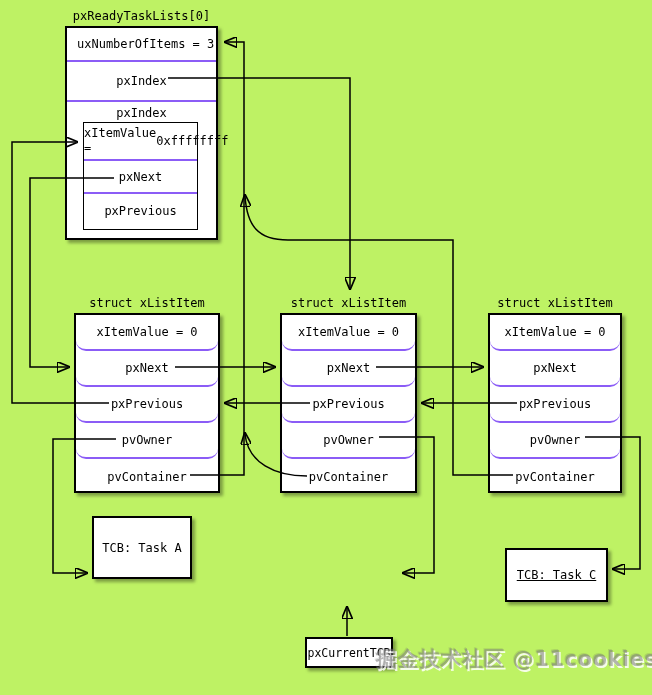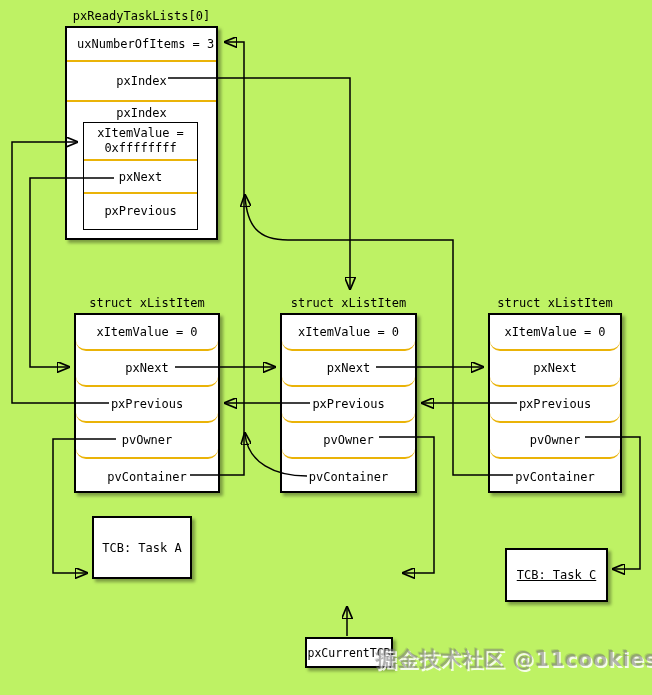--- a/index.html
+++ b/index.html
@@ -6,34 +6,34 @@
   #canvas{
     position:relative;width:652px;height:695px;background:#bef264;overflow:hidden;
     font-family:"DejaVu Sans Mono","Liberation Mono",monospace;color:#000;
   }
   .box{
     position:absolute;background:#fff;border:2px solid #000;box-sizing:border-box;
     box-shadow:3px 3px 3px rgba(0,0,0,0.35);z-index:2;
   }
   .row{
     display:flex;align-items:center;justify-content:center;
-    font-size:12px;box-sizing:border-box;border-bottom:2px solid #eab308;
+    font-size:12px;box-sizing:border-box;border-bottom:2px solid #8b5cf6;
   }
   .row:last-child{border-bottom:none;}
   .dtitle{
     position:absolute;font-size:12px;text-align:center;z-index:2;white-space:nowrap;
   }
   
   #ready-box{left:65px;top:26px;width:153px;height:214px;}
   #ready-box .r1{height:34px;justify-content:flex-start;padding-left:10px;}
   #ready-box .r2{height:40px;text-align:right;}
   #ready-box .rfree{height:139px;border-bottom:none;}
   #listend-label{left:65px;top:106px;width:153px;}
   #listend-box{left:83px;top:122px;width:115px;height:108px;border-width:1.5px;box-shadow:none;}
-  #listend-box .rv{height:38px;flex-direction:column;justify-content:center;line-height:15px;}
+  #listend-box .rv{height:38px;flex-direction:row;justify-content:space-between;line-height:15px;}
   #listend-box .rn{height:33px;}
   #listend-box .rp{height:33px;}
   
   .struct-box{top:313px;height:180px;}
   .struct-box .row{height:36px;border-radius:10px;}
   #item-a{left:74px;width:146px;}
   #item-b{left:280px;width:137px;}
   #item-c{left:488px;width:134px;}
   #title-a{left:74px;top:296px;width:146px;}
   #title-b{left:280px;top:296px;width:137px;}

